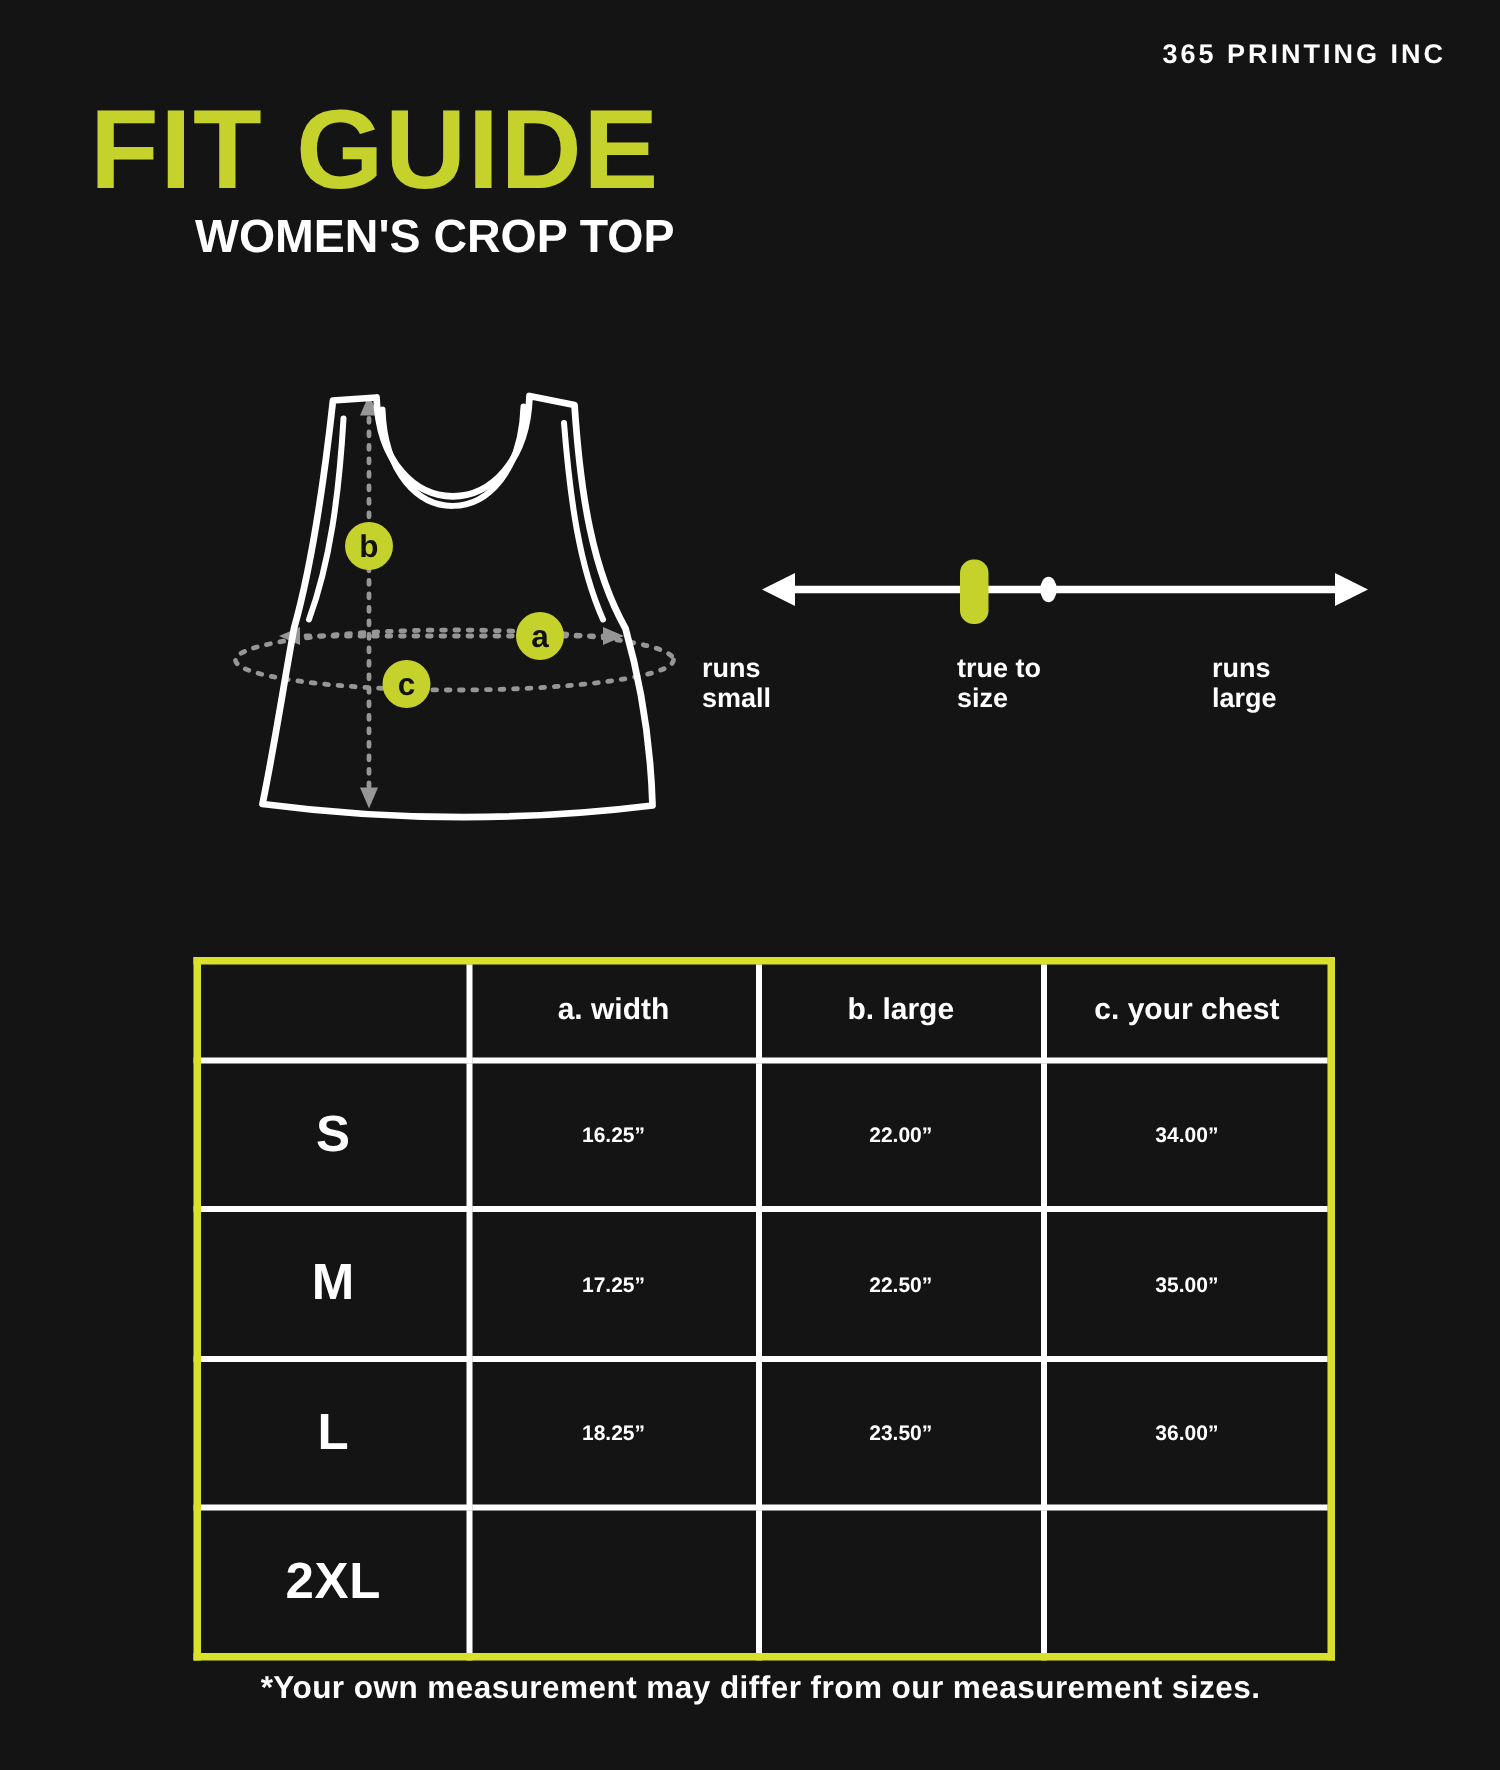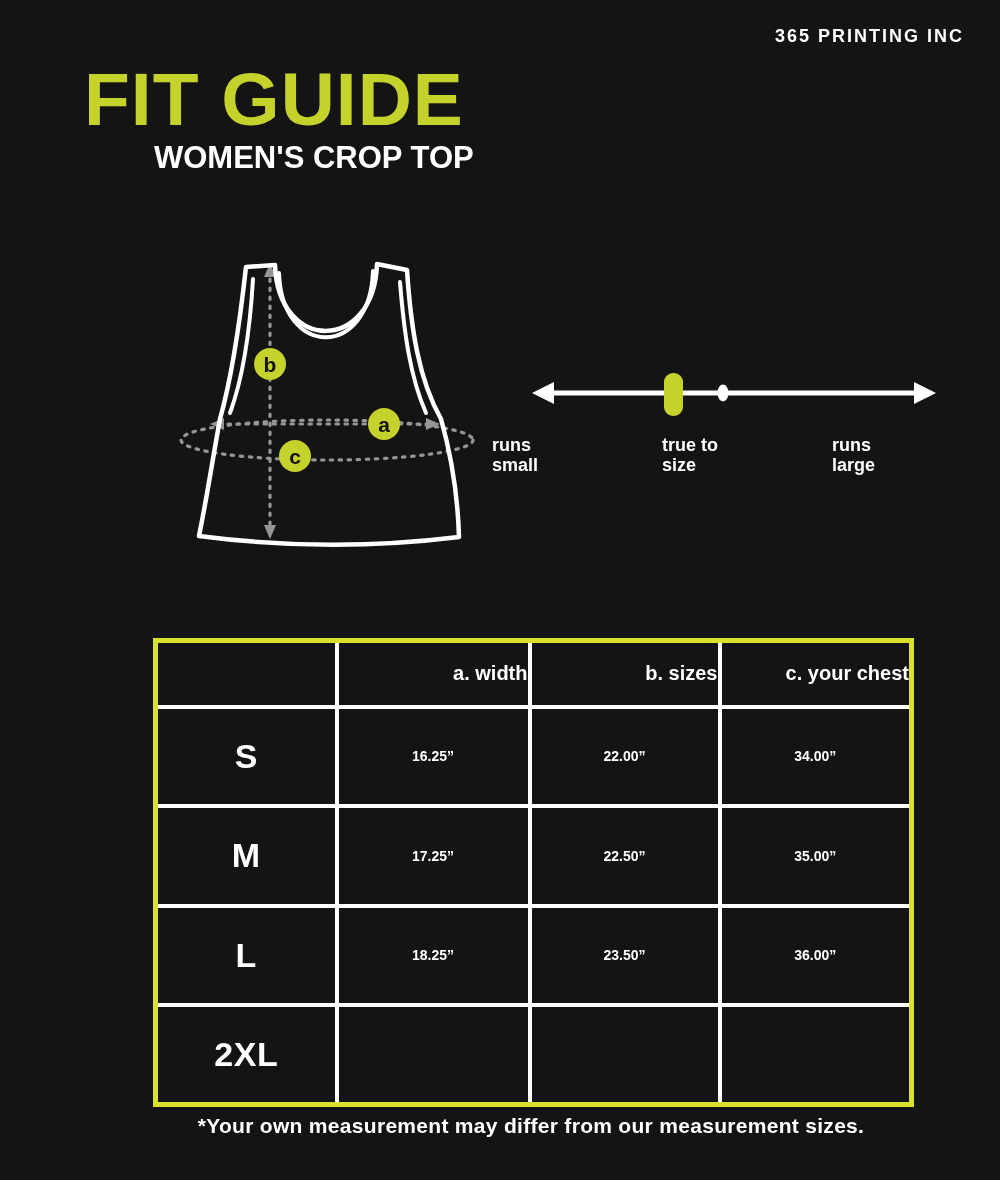--- a/index.html
+++ b/index.html
@@ -13,21 +13,21 @@
   html,body{margin:0;padding:0;}
   body{
     width:1000px;height:1180px;
     background:var(--background);
     font-family:"Liberation Sans",sans-serif;
     font-weight:bold;
     color:var(--text);
     position:relative;
     overflow:hidden;
   }
-  .page{position:absolute;inset:0;margin-left:24px;}
+  .page{position:absolute;inset:0;}
 
   .brand{
     position:absolute;top:26px;right:36px;
     font-size:18px;letter-spacing:2px;white-space:nowrap;
   }
   .title{
     position:absolute;top:62px;left:60px;margin:0;
     font-size:75px;line-height:1;letter-spacing:1px;
     color:var(--accent);white-space:nowrap;
   }
@@ -70,21 +70,21 @@
   }
   .size-table th,.size-table td{
     border:4px solid #ffffff;
     text-align:center;vertical-align:middle;padding:0;
   }
   .size-table col.c0{width:181px;}
   .size-table col.c1{width:193px;}
   .size-table col.c2{width:190px;}
   .size-table col.c3{width:192px;}
   .size-table tr{height:66px;}
-  .size-table th{font-size:20px;text-align:right;}
+  .size-table th{font-size:20px;}
   .size-cell{font-size:34px;letter-spacing:0.5px;}
   .val-cell{font-size:14px;}
 
   .footnote{
     position:absolute;top:1114px;left:12px;width:990px;
     text-align:center;font-size:21px;letter-spacing:0.3px;
   }
 </style>
 </head>
 <body>
@@ -138,21 +138,21 @@
     <colgroup>
         <col class="c0">
         <col class="c1">
         <col class="c2">
         <col class="c3">
       </colgroup>
     <thead>
       <tr>
         <th></th>
         <th>a. width</th>
-        <th>b. sizes</th>
+        <th>b. large</th>
         <th>c. your chest</th>
       </tr>
     </thead>
     <tbody>
       <tr>
         <td class="size-cell">S</td>
         <td class="val-cell">16.25”</td>
         <td class="val-cell">22.00”</td>
         <td class="val-cell">34.00”</td>
       </tr>

